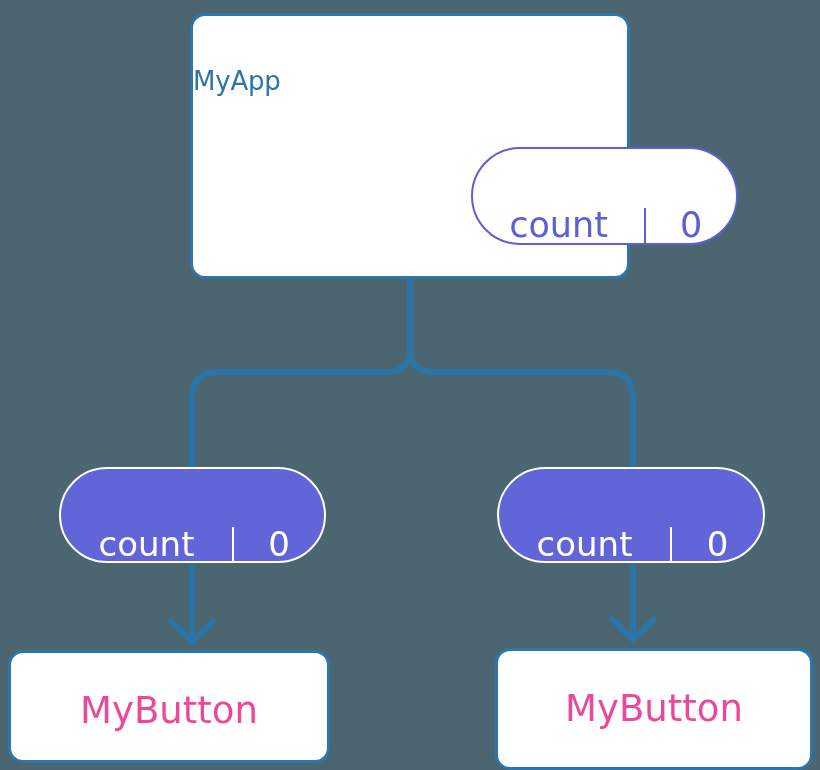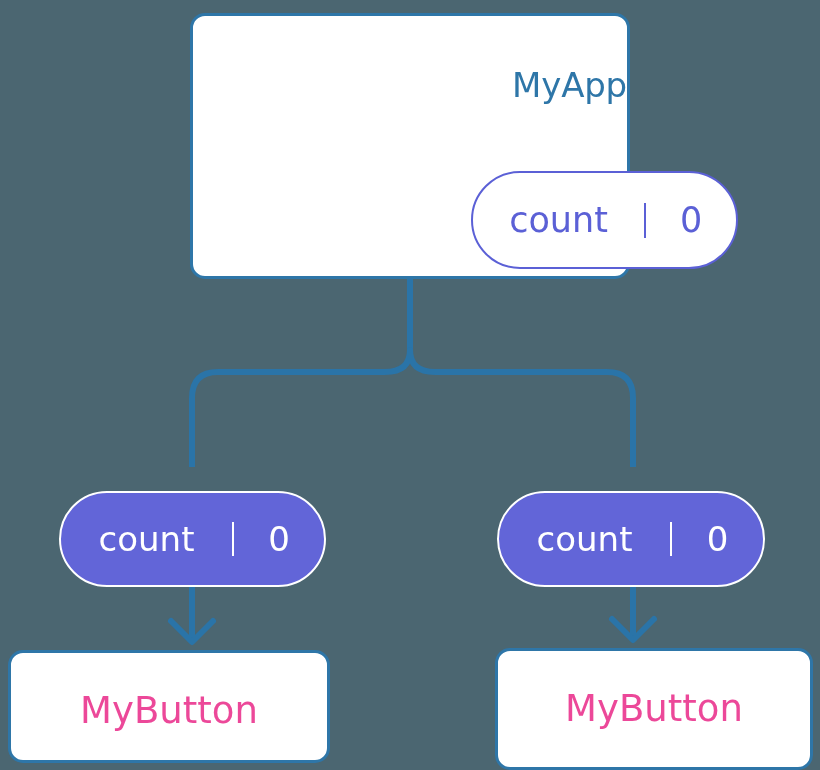--- a/index.html
+++ b/index.html
@@ -39,36 +39,35 @@
     left: 190px;
     top: 13px;
     width: 440px;
     height: 266px;
   }
   #myapp-title {
     position: absolute;
     left: 0;
     top: 52px;
     width: 100%;
-    text-align: right;
+    text-align: left;
     color: #2e76a8;
-    font-size: 34px;
+    font-size: 26px;
     letter-spacing: -0.2px;
     line-height: 1;
   }
 
   
   .state-pill {
     position: absolute;
     display: flex;
-    align-items: center;
+    align-items: flex-end;
     box-sizing: border-box;
     border-radius: 999px;
     overflow: hidden;
-    margin-top: 24px;
   }
   .state-pill .pill-key,
   .state-pill .pill-value {
     display: flex;
     align-items: center;
     justify-content: center;
     line-height: 1;
   }
 
   .state-pill.outline {

